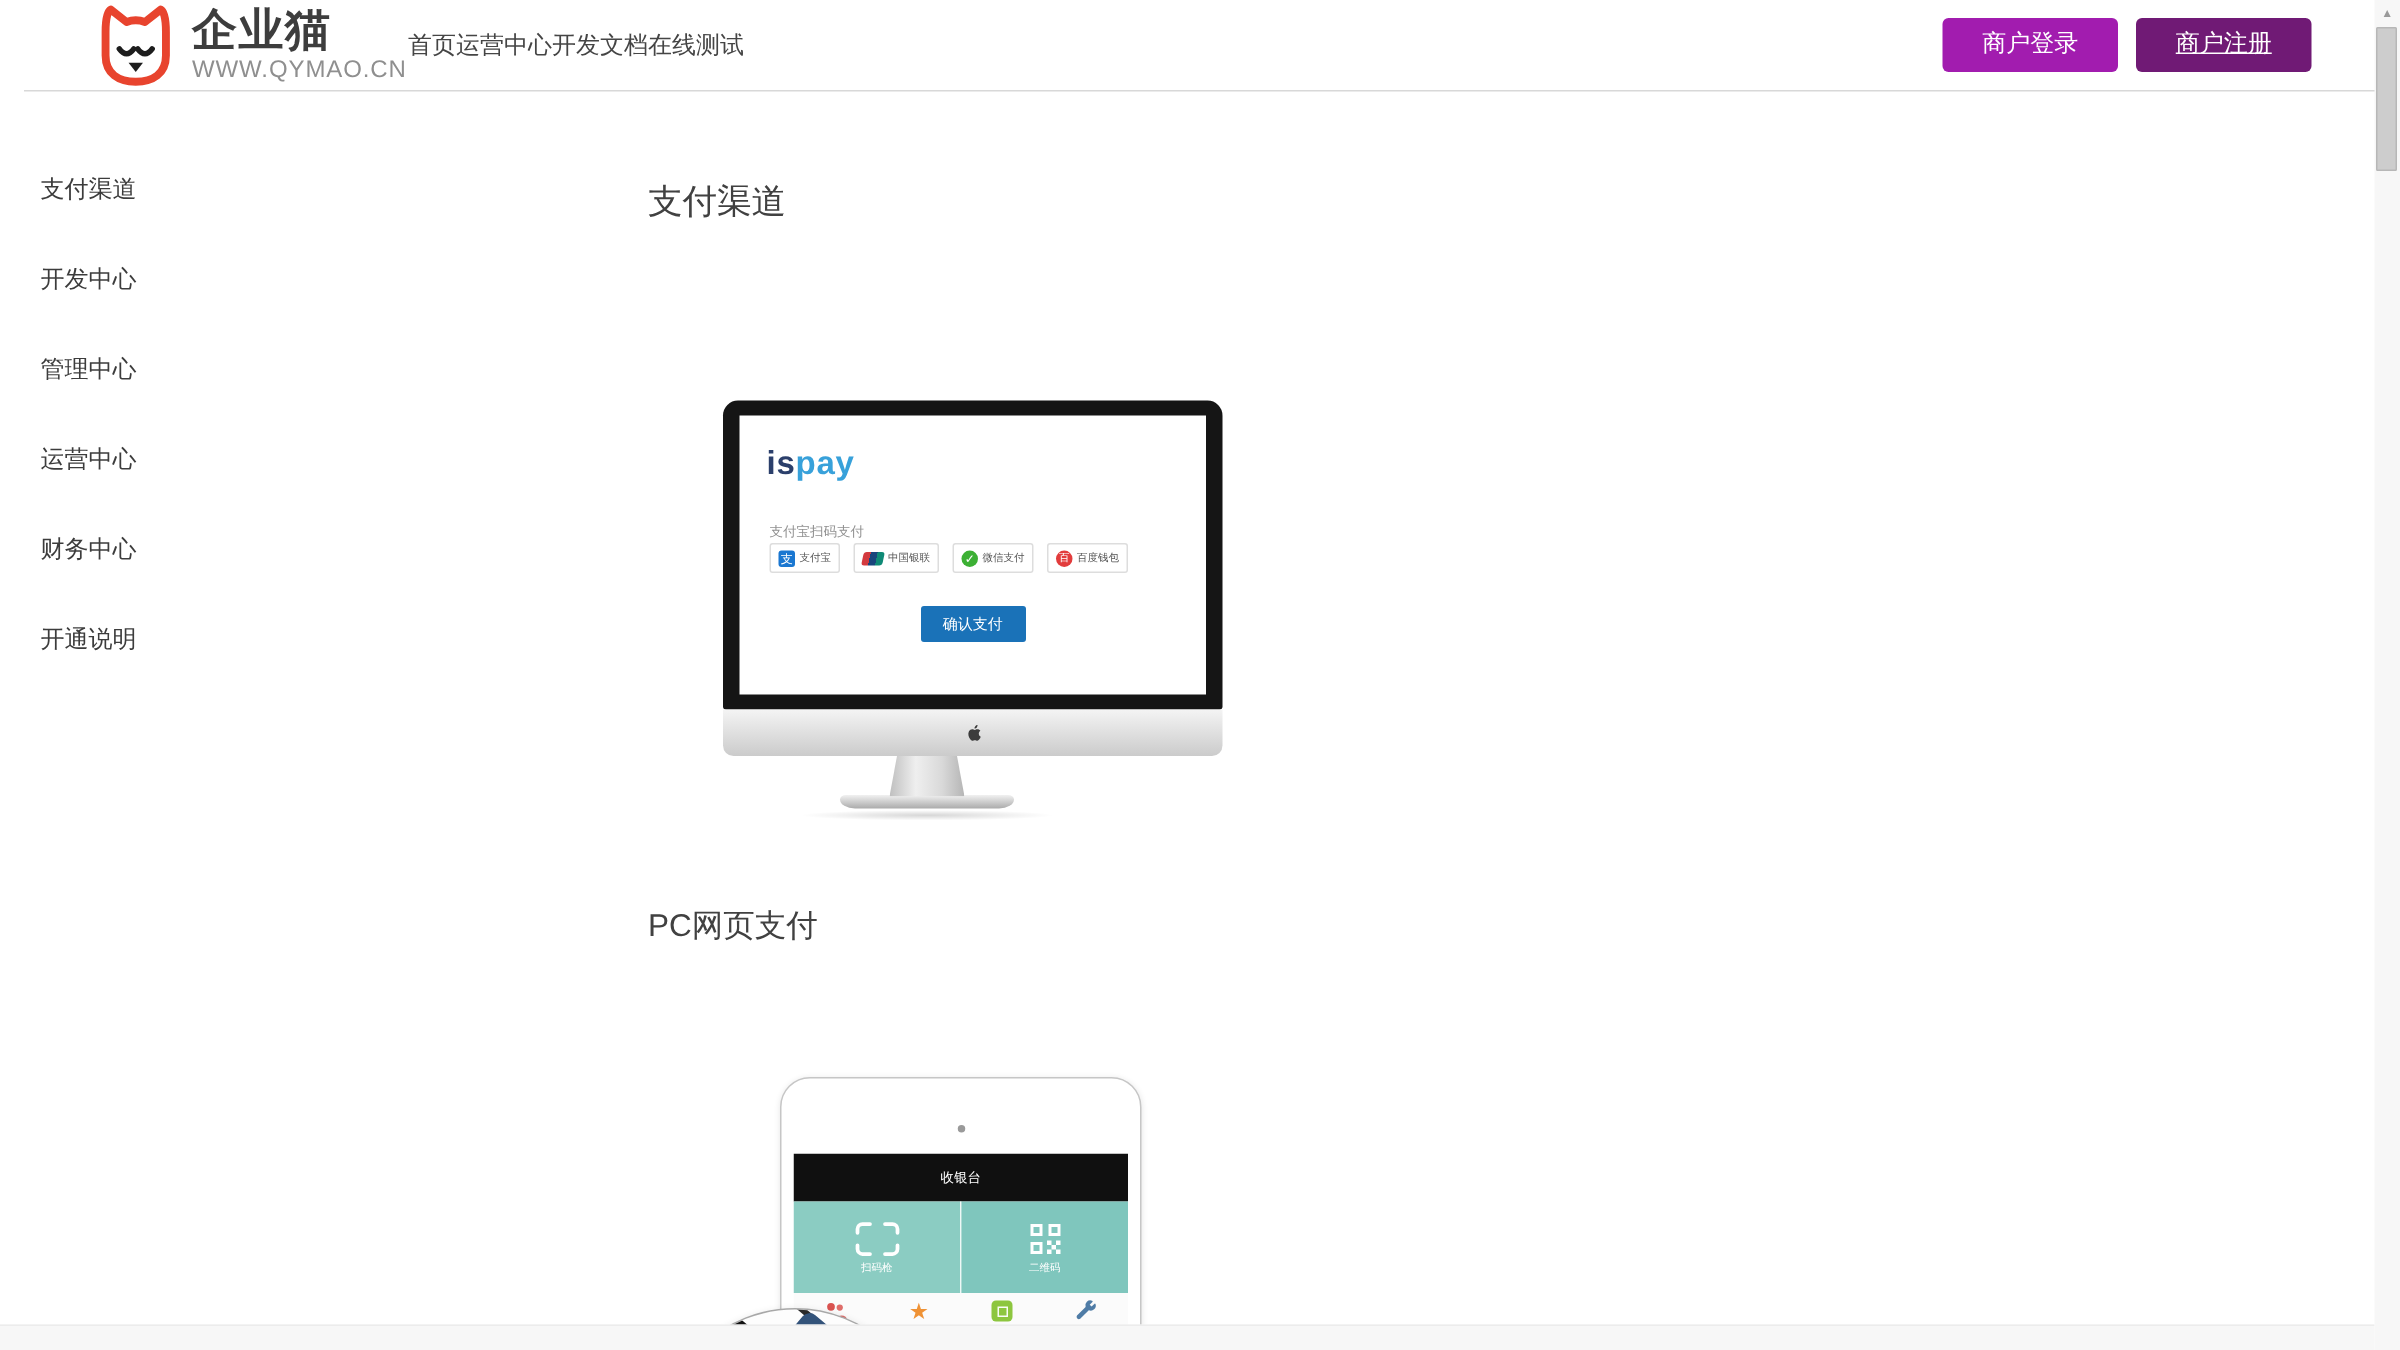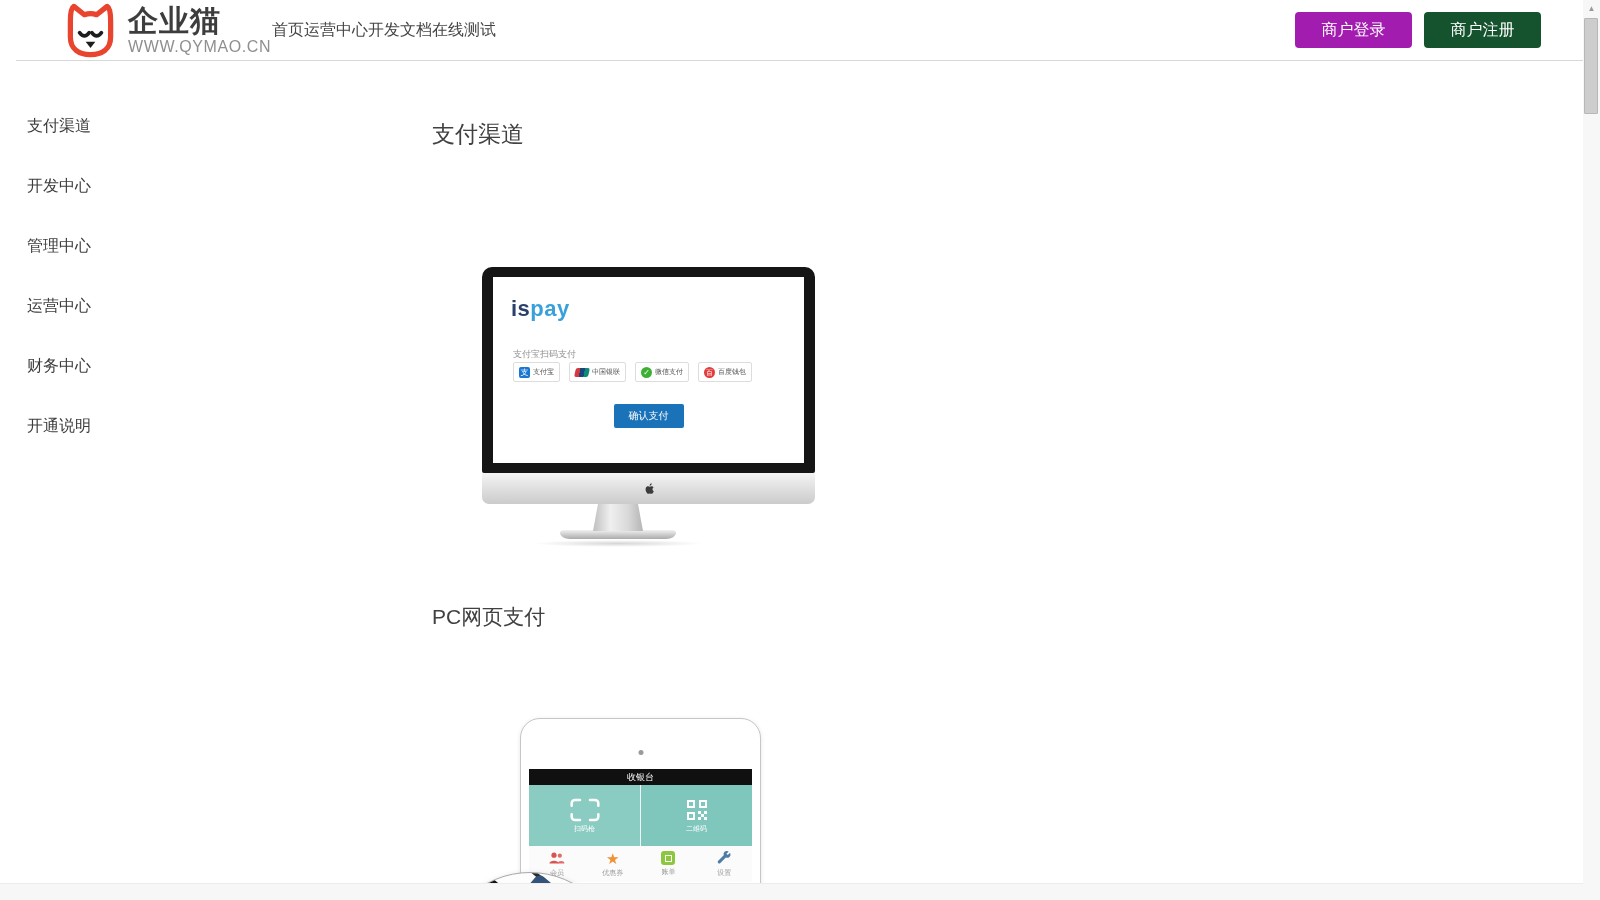--- a/index.html
+++ b/index.html
@@ -14,21 +14,21 @@
   .cat-svg { width:57px; height:56px; }
   .brand-text { margin-left:9px; }
   .brand-name { font-size:30px; font-weight:bold; color:#3d3d3d; line-height:32px; letter-spacing:1px; }
   .brand-domain { font-size:16px; color:#8f8f8f; letter-spacing:0.6px; margin-top:1px; }
   .nav { position:absolute; left:256px; top:0; height:61px; display:flex; align-items:center; }
   .nav-item { font-size:16px; color:#454545; cursor:pointer; white-space:nowrap; }
   .btn { position:absolute; top:12px; width:117px; height:36px; border:none; border-radius:4px;
          color:#fff; font-size:16px; text-align:center; line-height:36px; cursor:pointer;
          font-family:"Liberation Sans", sans-serif; }
   .btn-login { left:1279px; background:#a21caf; }
-  .btn-register { left:1408px; background:#14532d; }
+  .btn-register { left:1408px; background:#701a75;text-decoration:underline; }
 
   
   .sidebar { position:absolute; left:27px; top:116px; z-index:5; }
   .side-item { font-size:16px; color:#3c3c3c; height:23px; margin-bottom:37px; cursor:pointer; white-space:nowrap; }
 
   
   .page-title { position:absolute; left:432px; top:119px; font-size:23px; color:#414141; font-weight:400; }
 
   
   .imac { position:absolute; left:482px; top:267px; width:272px; }
@@ -64,21 +64,21 @@
   
   .section-heading { position:absolute; left:432px; top:603px; font-size:21px; color:#414141; font-weight:400; }
   .section-desc { position:absolute; left:432px; top:660px; font-size:15px; color:#7d7d7d; width:760px; }
 
   
   .tablet { position:absolute; left:520px; top:718px; width:241px; height:200px; background:#fff;
             border:1px solid #c6c6c6; border-radius:20px 20px 0 0; box-shadow:0 1px 4px rgba(0,0,0,0.10); z-index:4; }
   .tab-camera { position:absolute; top:31px; left:50%; transform:translateX(-50%); width:5px; height:5px;
                 border-radius:50%; background:#9a9a9a; }
   .tab-screen { position:absolute; left:8px; right:8px; top:50px; bottom:0; overflow:hidden; }
-  .tab-titlebar { height:16px; background:#101010; color:#fff; font-size:9px; display:flex;
+  .tab-titlebar { height:32px; background:#101010; color:#fff; font-size:9px; display:flex;
                   align-items:center; justify-content:center;text-align:right; }
   .tab-teal { display:flex; height:61px; }
   .teal-half { flex:1; position:relative; display:flex; flex-direction:column; align-items:center;
                justify-content:center; gap:2px; }
   .teal-left { background:#8bccc2; border-right:1px solid rgba(255,255,255,0.85); }
   .teal-right { background:#7fc6bd; }
   .teal-label { font-size:7px; color:#fff; }
   .tab-menu { display:flex; height:36px; background:#fbfbfb; }
   .tab-menu-item { flex:1; display:flex; flex-direction:column; align-items:center; justify-content:center; gap:2px; }
   .tab-menu-label { font-size:7px; color:#9a9a9a; }

